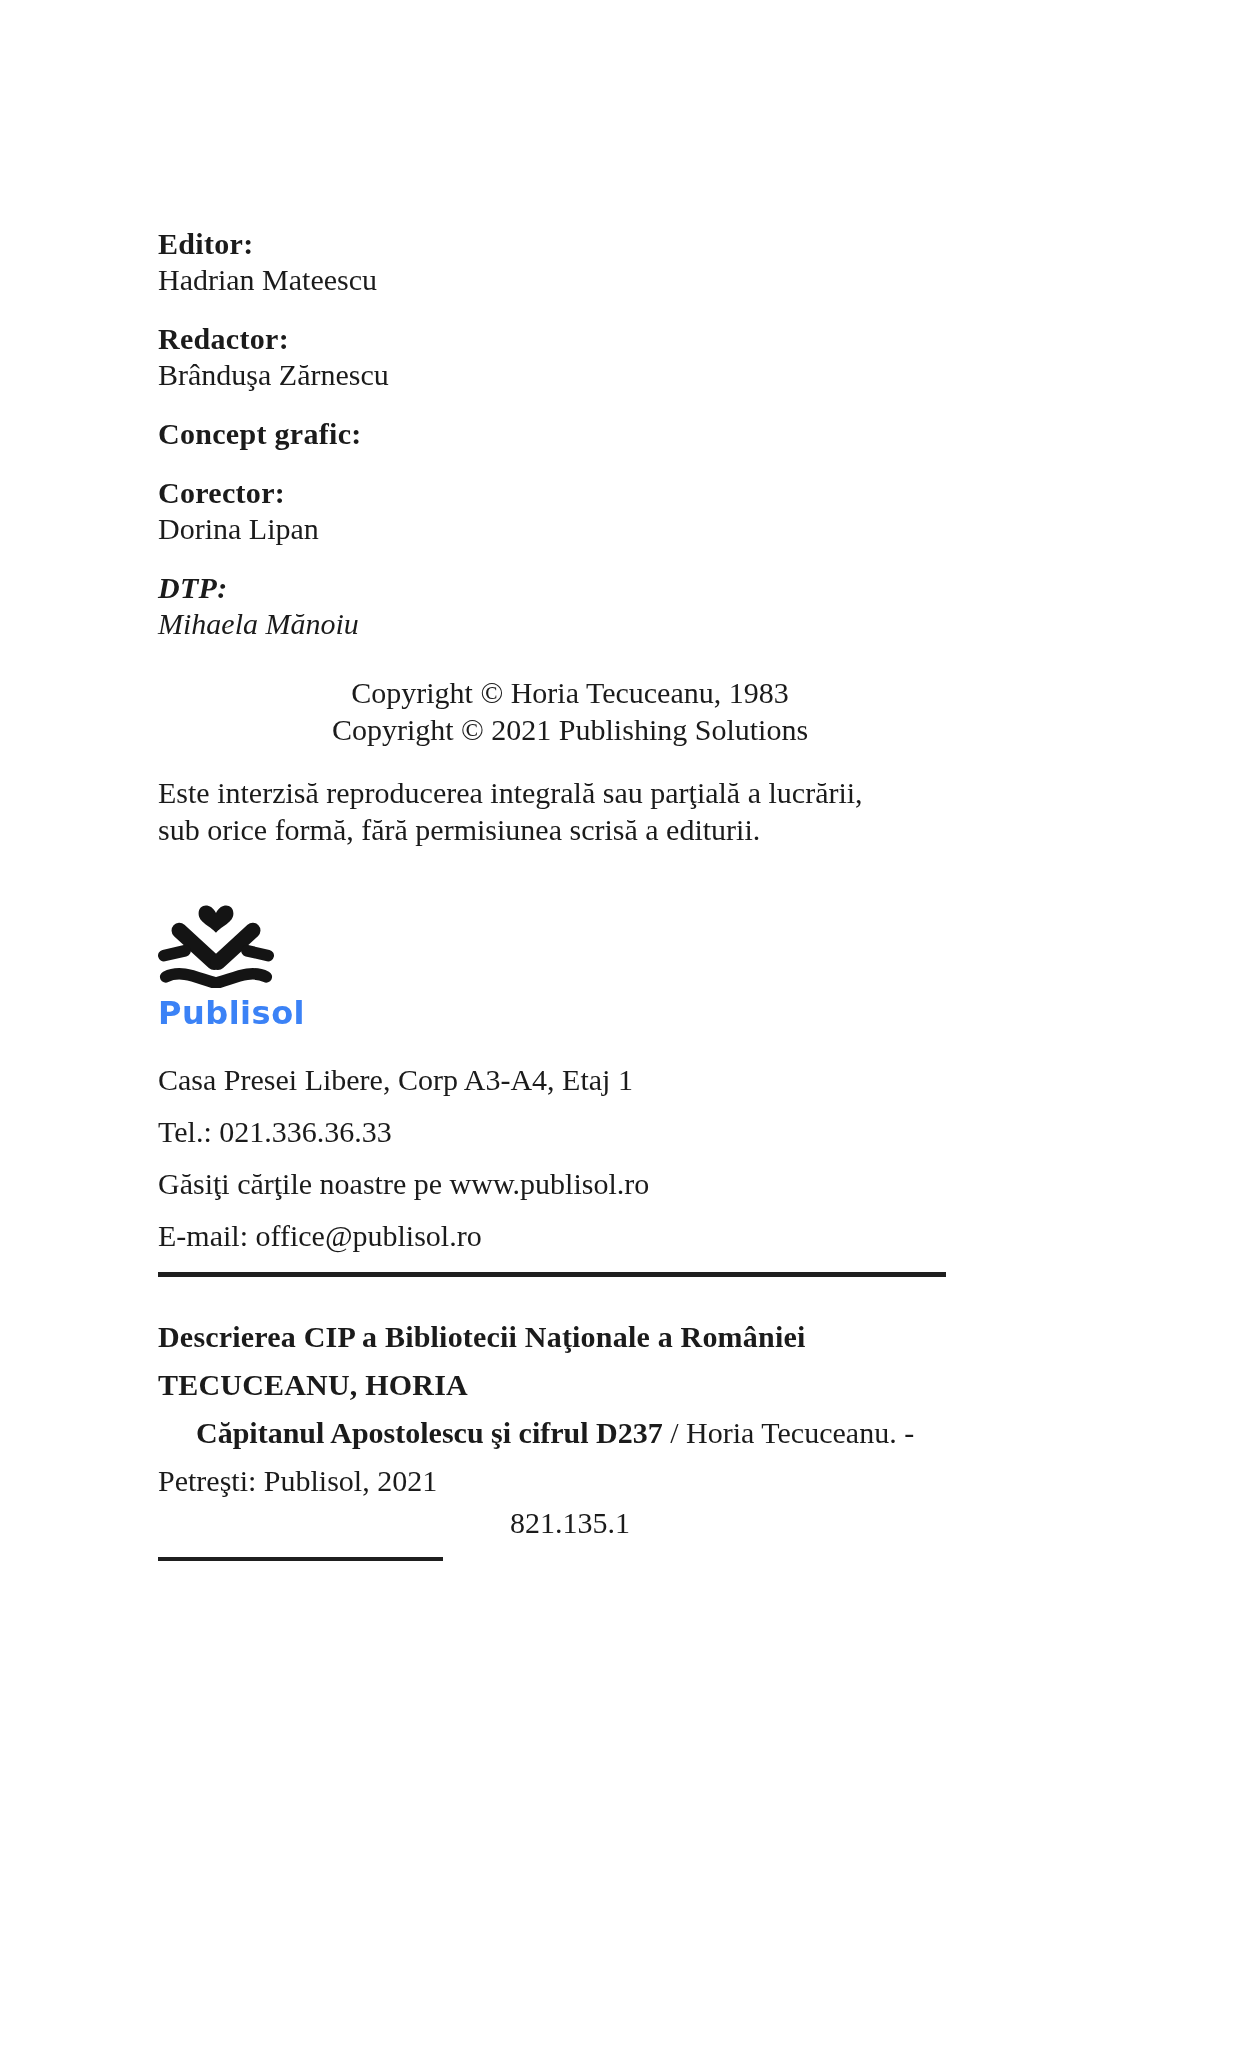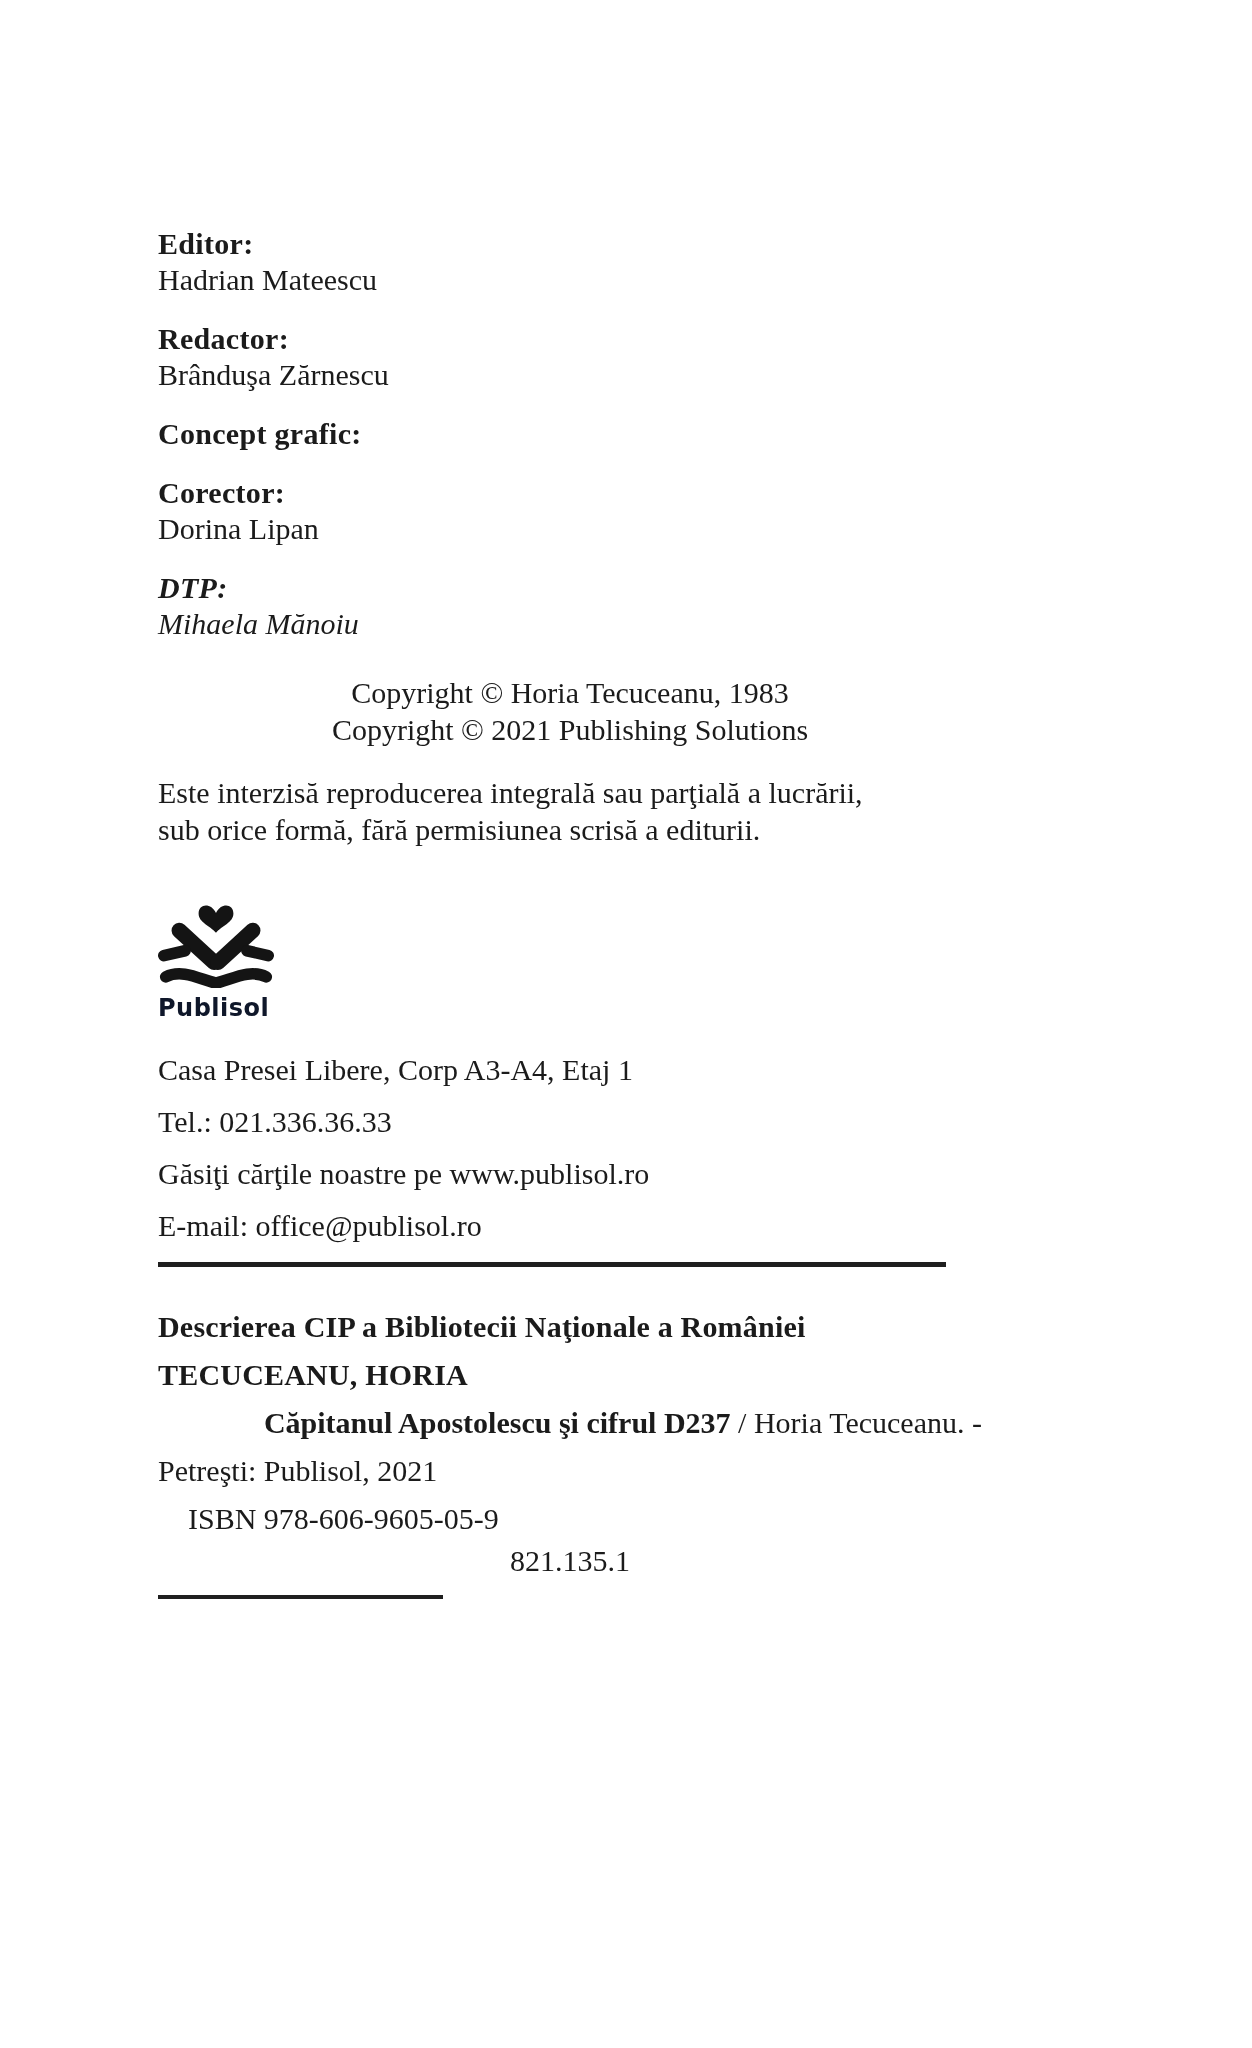--- a/index.html
+++ b/index.html
@@ -31,37 +31,37 @@
   .notice { margin-top: 26px; font-size: 30px; line-height: 37px; }
   .reserved { margin-top: 31px; font-size: 30px; line-height: 36px; }
 
   
   .logo-block { margin-top: 50px; }
   .logo-icon { display: block; }
   .wordmark {
     margin-top: 6px;
     font-family: "DejaVu Sans", "Liberation Sans", sans-serif;
     font-weight: bold;
-    font-size: 24px;
+    font-size: 32px;
     letter-spacing: 0.5px;
-    color: #0f172a;
+    color: #3b82f6;
   }
 
   
   .address { margin-top: 22px; font-size: 30px; line-height: 52px; }
 
   
   .rule { background: #1f1f1f; }
   .rule-long { margin-top: 10px; width: 788px; height: 5px; }
   .rule-short { margin-top: 16px; width: 285px; height: 4px; }
 
   
   .cip { margin-top: 36px; font-size: 30px; line-height: 48px; }
   .cip .heading, .cip .author { font-weight: bold; letter-spacing: 0.2px; }
-  .cip .title-line { padding-left: 38px; text-align: right; }
+  .cip .title-line { padding-left: 38px; }
   .cip .isbn { padding-left: 30px; }
 
   .classification { font-size: 30px; line-height: 36px; text-align: center; }
 </style>
 </head>
 <body>
 
 <div class="page">
 
   <section class="credits">
@@ -119,20 +119,19 @@
     <div>E-mail: office@publisol.ro</div>
   </section>
 
   <div class="rule rule-long"></div>
 
   <section class="cip">
     <div class="heading">Descrierea CIP a Bibliotecii Naţionale a României</div>
     <div class="author">TECUCEANU, HORIA</div>
     <div class="title-line"><span class="bold">Căpitanul Apostolescu şi cifrul D237</span><span> / Horia Tecuceanu. -</span></div>
     <div class="city">Petreşti: Publisol, 2021</div>
-    <div class="isbn">ISBN 978-606-9605-05-9</div>
   </section>
 
   <div class="classification">821.135.1</div>
 
   <div class="rule rule-short"></div>
 
 </div>
 
 </body></html>

